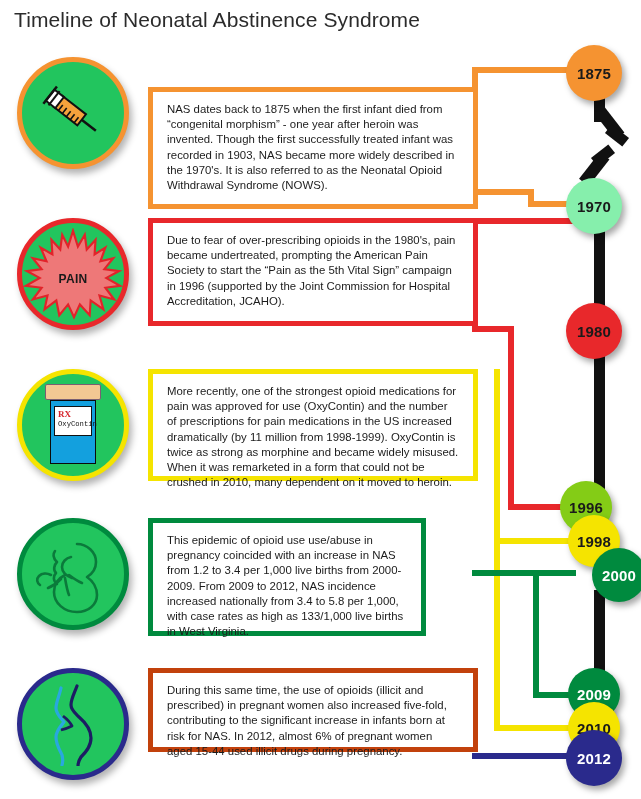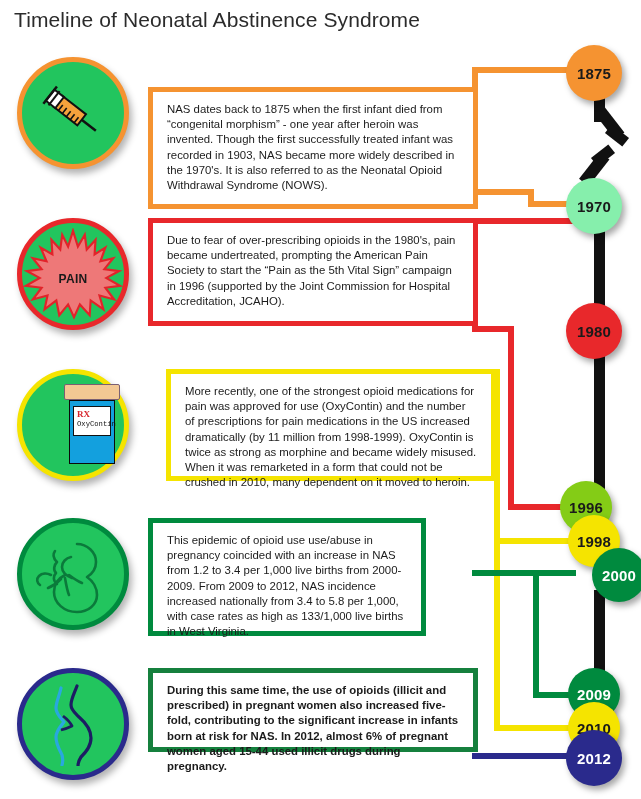--- a/index.html
+++ b/index.html
@@ -128,31 +128,31 @@
   <div class="icon-circle" style="left:17px;top:218px;width:112px;height:112px;border:5px solid #E8282B;">
     <svg width="104" height="92" viewBox="0 0 104 92">
       <polygon points="52,2 57,18 64,6 66,21 75,11 74,26 85,19 80,33 93,30 84,41 99,43 86,50 100,58 85,60 94,72 79,68 83,82 70,73 69,88 59,77 53,90 47,77 38,88 35,73 23,82 26,68 11,72 20,60 4,58 18,50 5,43 20,41 11,30 25,33 19,19 31,26 30,11 39,21 41,6 47,18" fill="#EE7878" stroke="#E2232A" stroke-width="2.2" stroke-linejoin="miter"></polygon>
     </svg>
     <div class="pain-label" style="left:0;right:0;text-align:center;top:49px;">PAIN</div>
   </div>
   <div class="textbox" style="left:148px;top:218px;width:330px;height:108px;border:5px solid #E8282B;">
     <p>Due to fear of over-prescribing opioids in the 1980's, pain became undertreated, prompting the American Pain Society to start the “Pain as the 5th Vital Sign” campaign in 1996 (supported by the Joint Commission for Hospital Accreditation, JCAHO).</p>
   </div>
 
-  <div class="icon-circle" style="left:17px;top:369px;width:112px;height:112px;border:5px solid #F5E400;justify-content:flex-end;">
+  <div class="icon-circle" style="left:17px;top:369px;width:112px;height:112px;border:5px solid #F5E400;">
     <div style="position:relative;width:64px;height:82px;">
       <div style="position:absolute;left:4px;top:0;width:56px;height:16px;background:#F3C893;border:1.6px solid #7a5f72;border-radius:2px;"></div>
       <div style="position:absolute;left:9px;top:16px;width:46px;height:64px;background:#13A0DE;border:1.4px solid #0a0a0a;"></div>
       <div style="position:absolute;left:13px;top:22px;width:38px;height:30px;background:#ffffff;border:1.2px solid #111;">
         <div class="rx-label" style="margin:2px 0 0 3px;">RX</div>
         <div class="oxy-label" style="margin:1px 0 0 3px;">OxyContin</div>
       </div>
     </div>
   </div>
-  <div class="textbox" style="left:148px;top:369px;width:330px;height:112px;border:5px solid #F5E400;margin-left:18px;">
+  <div class="textbox" style="left:148px;top:369px;width:330px;height:112px;border:5px solid #F5E400;">
     <p>More recently, one of the strongest opioid medications for pain was approved for use (OxyContin) and the number of prescriptions for pain medications in the US increased dramatically (by 11 million from 1998-1999). OxyContin is twice as strong as morphine and became widely misused. When it was remarketed in a form that could not be crushed in 2010, many dependent on it moved to heroin.</p>
   </div>
 
   <div class="icon-circle" style="left:17px;top:518px;width:112px;height:112px;border:5px solid #008A3E;">
     <svg width="84" height="80" viewBox="0 0 84 80">
       <g fill="none" stroke="#0B7A3B" stroke-width="2.6" stroke-linecap="round" stroke-linejoin="round">
         <path d="M46 10c10 0 19 8 19 18 0 7-4 12-9 15 6 4 10 11 10 18 0 10-9 17-20 17-13 0-23-9-23-20 0-8 5-14 11-17"></path>
         <path d="M40 23c-5 1-9 5-9 10 0 6 5 9 10 11"></path>
         <path d="M24 17c-3 4-1 8 2 11-3 3-4 8-1 11-3 3-3 8 1 11"></path>
         <path d="M20 41c-4-2-9-2-12 1-3 3-2 7 1 9"></path>
@@ -172,21 +172,21 @@
         <path d="M44 4c-3 8-6 13-6 19 0 5 4 8 8 12 7 6 12 13 12 21 0 9-6 15-10 19-2 3-3 6-3 9"></path>
       </g>
       <g fill="none" stroke="#29A8DF" stroke-width="3.2" stroke-linecap="round" stroke-linejoin="round">
         <path d="M28 6c-2 9-5 14-5 20 0 6 5 10 8 14-4 5-8 9-8 15 0 8 4 13 6 18 1 4 1 7 0 10"></path>
       </g>
       <g fill="none" stroke="#1C1C63" stroke-width="2.8" stroke-linejoin="round">
         <path d="M30 34c4 3 7 6 9 10-4 2-7 3-11 4"></path>
       </g>
     </svg>
   </div>
-  <div class="textbox" style="left:148px;top:668px;width:330px;height:84px;border:5px solid #15803d;font-weight:bold;">
+  <div class="textbox" style="left:148px;top:668px;width:330px;height:84px;border:5px solid #c2410c;">
     <p>During this same time, the use of opioids (illicit and prescribed) in pregnant women also increased five-fold, contributing to the significant increase in infants born at risk for NAS. In 2012, almost 6% of pregnant women aged 15-44 used illicit drugs during pregnancy.</p>
   </div>
 
   <div class="bubble" style="left:566px;top:45px;width:56px;height:56px;background:#F59331;color:#1a1a1a;">1875</div>
 
   <div class="bubble" style="left:566px;top:178px;width:56px;height:56px;background:#86efac;color:#1a1a1a;">1970</div>
 
   <div class="bubble" style="left:566px;top:303px;width:56px;height:56px;background:#E8282B;color:#1a1a1a;">1980</div>
 
   <div class="bubble" style="left:560px;top:481px;width:52px;height:52px;background:#84cc16;color:#1a1a1a;">1996</div>

